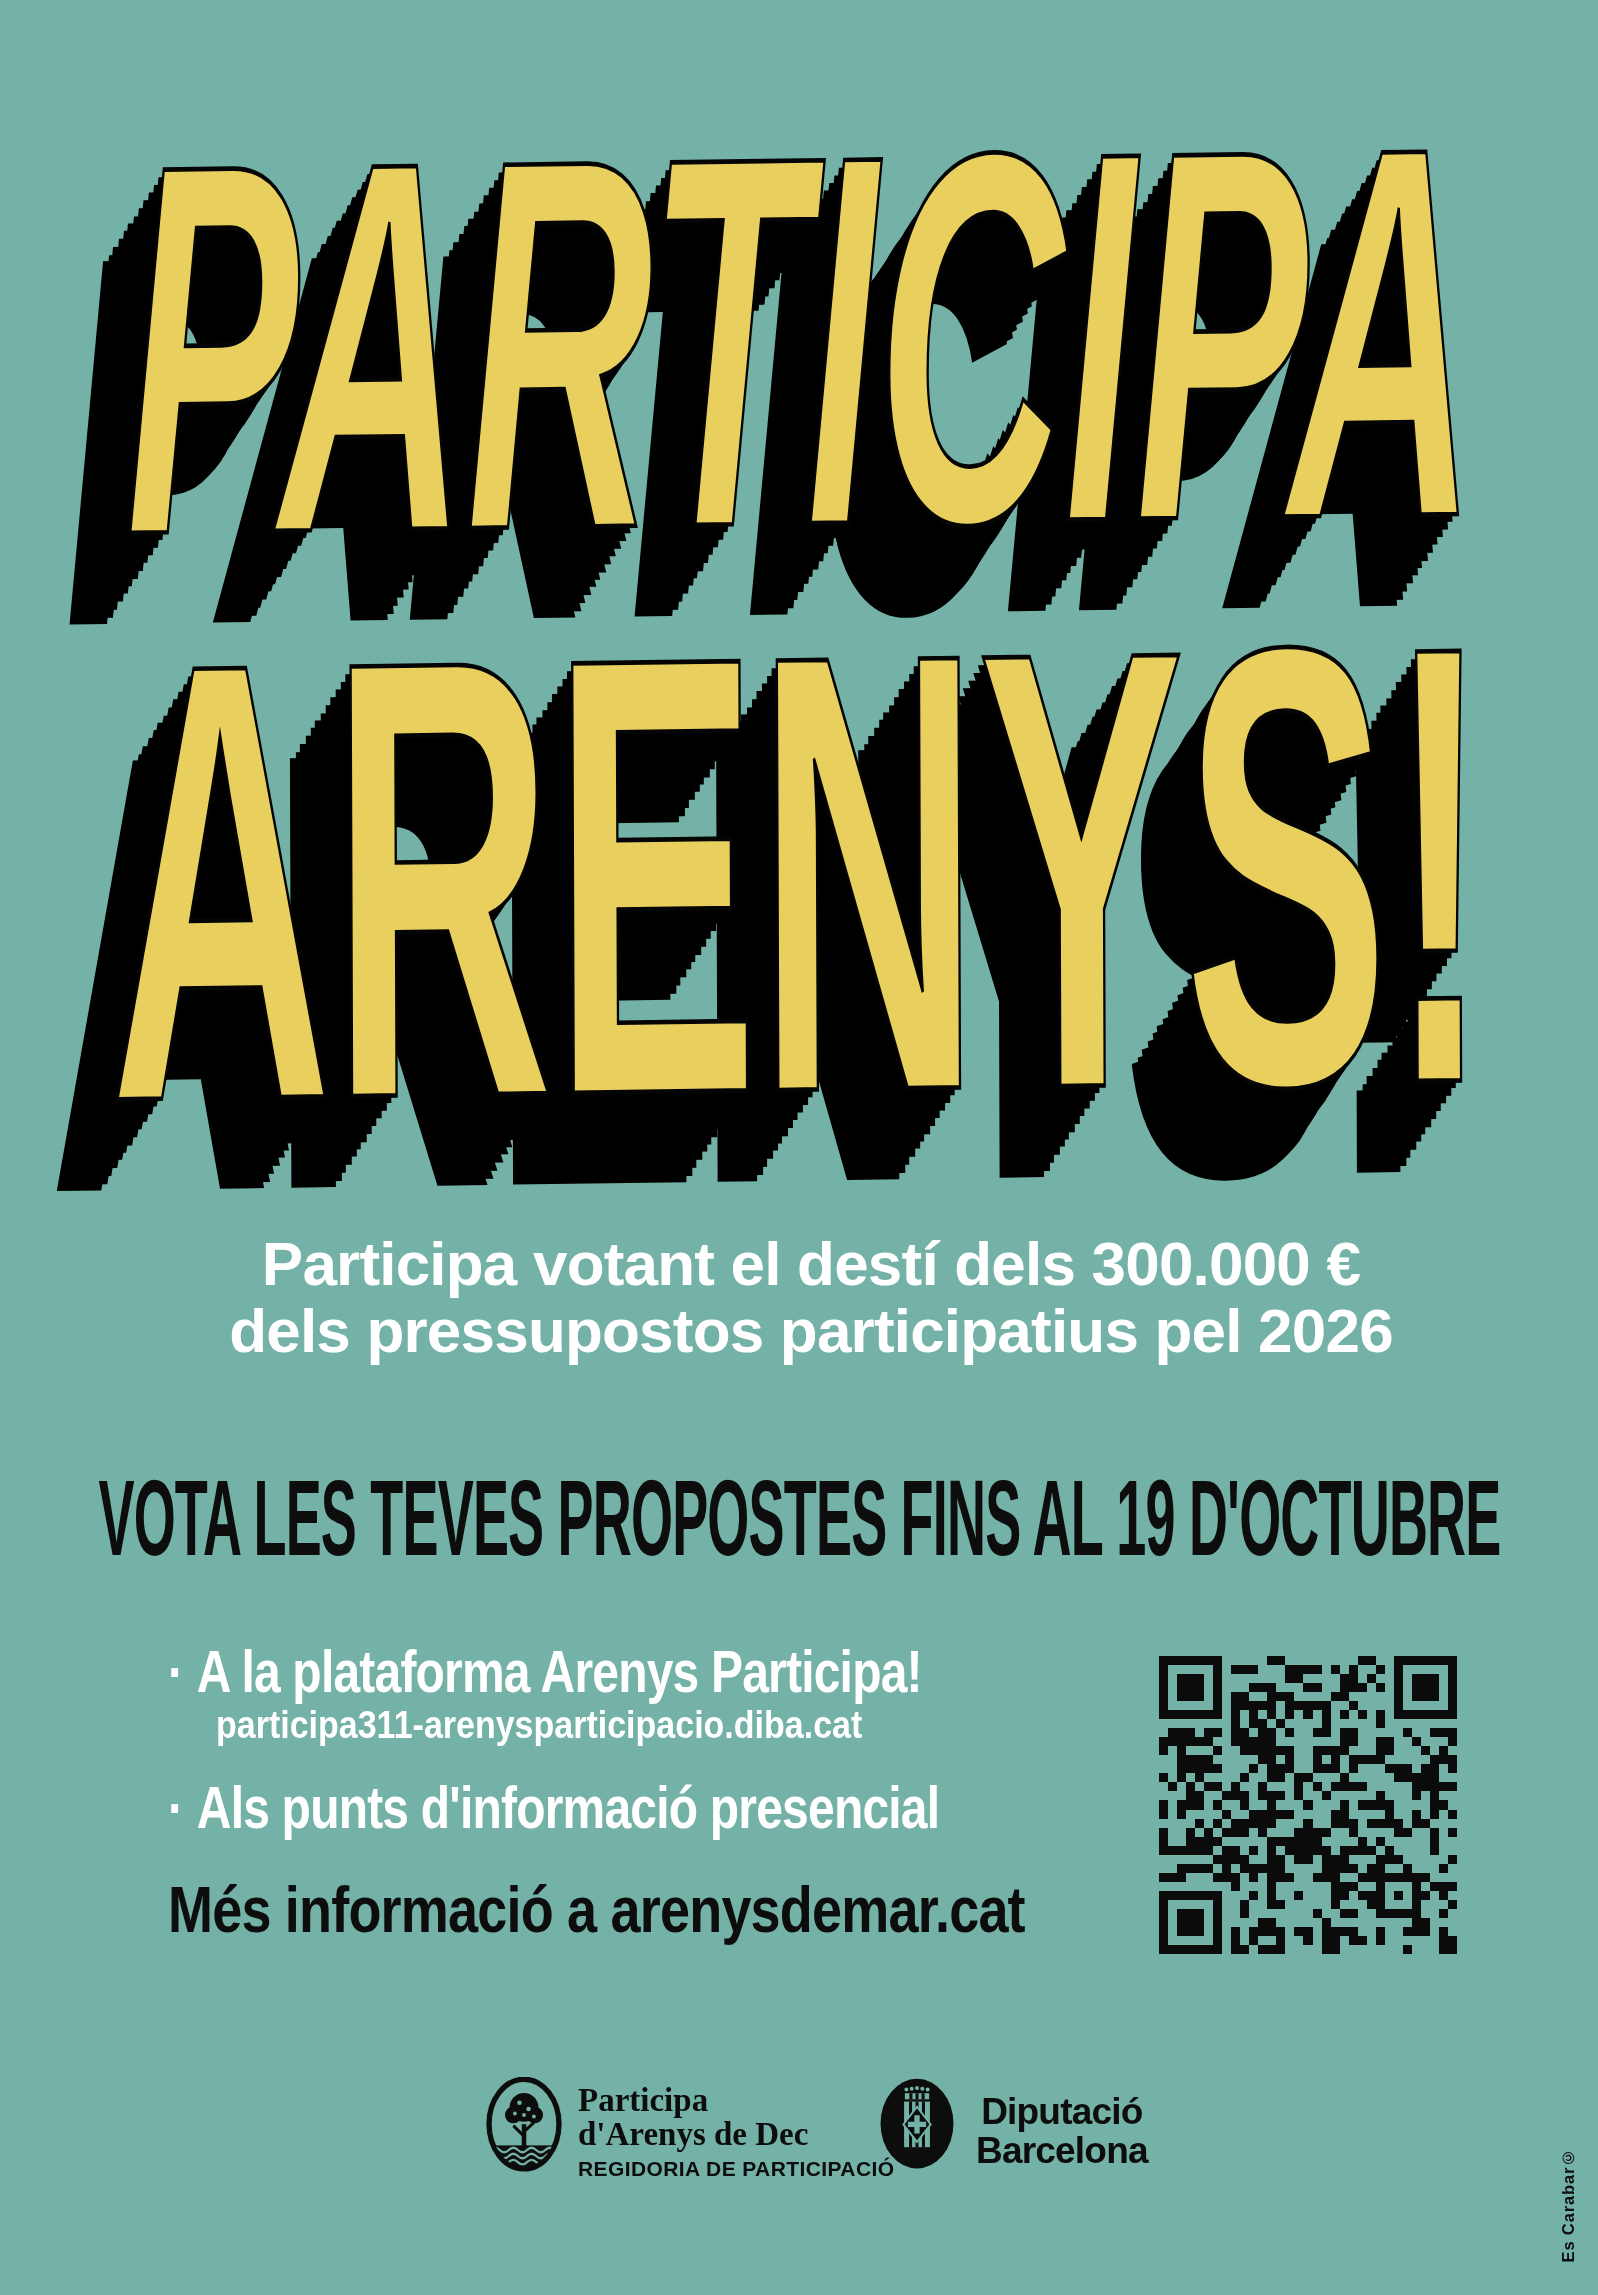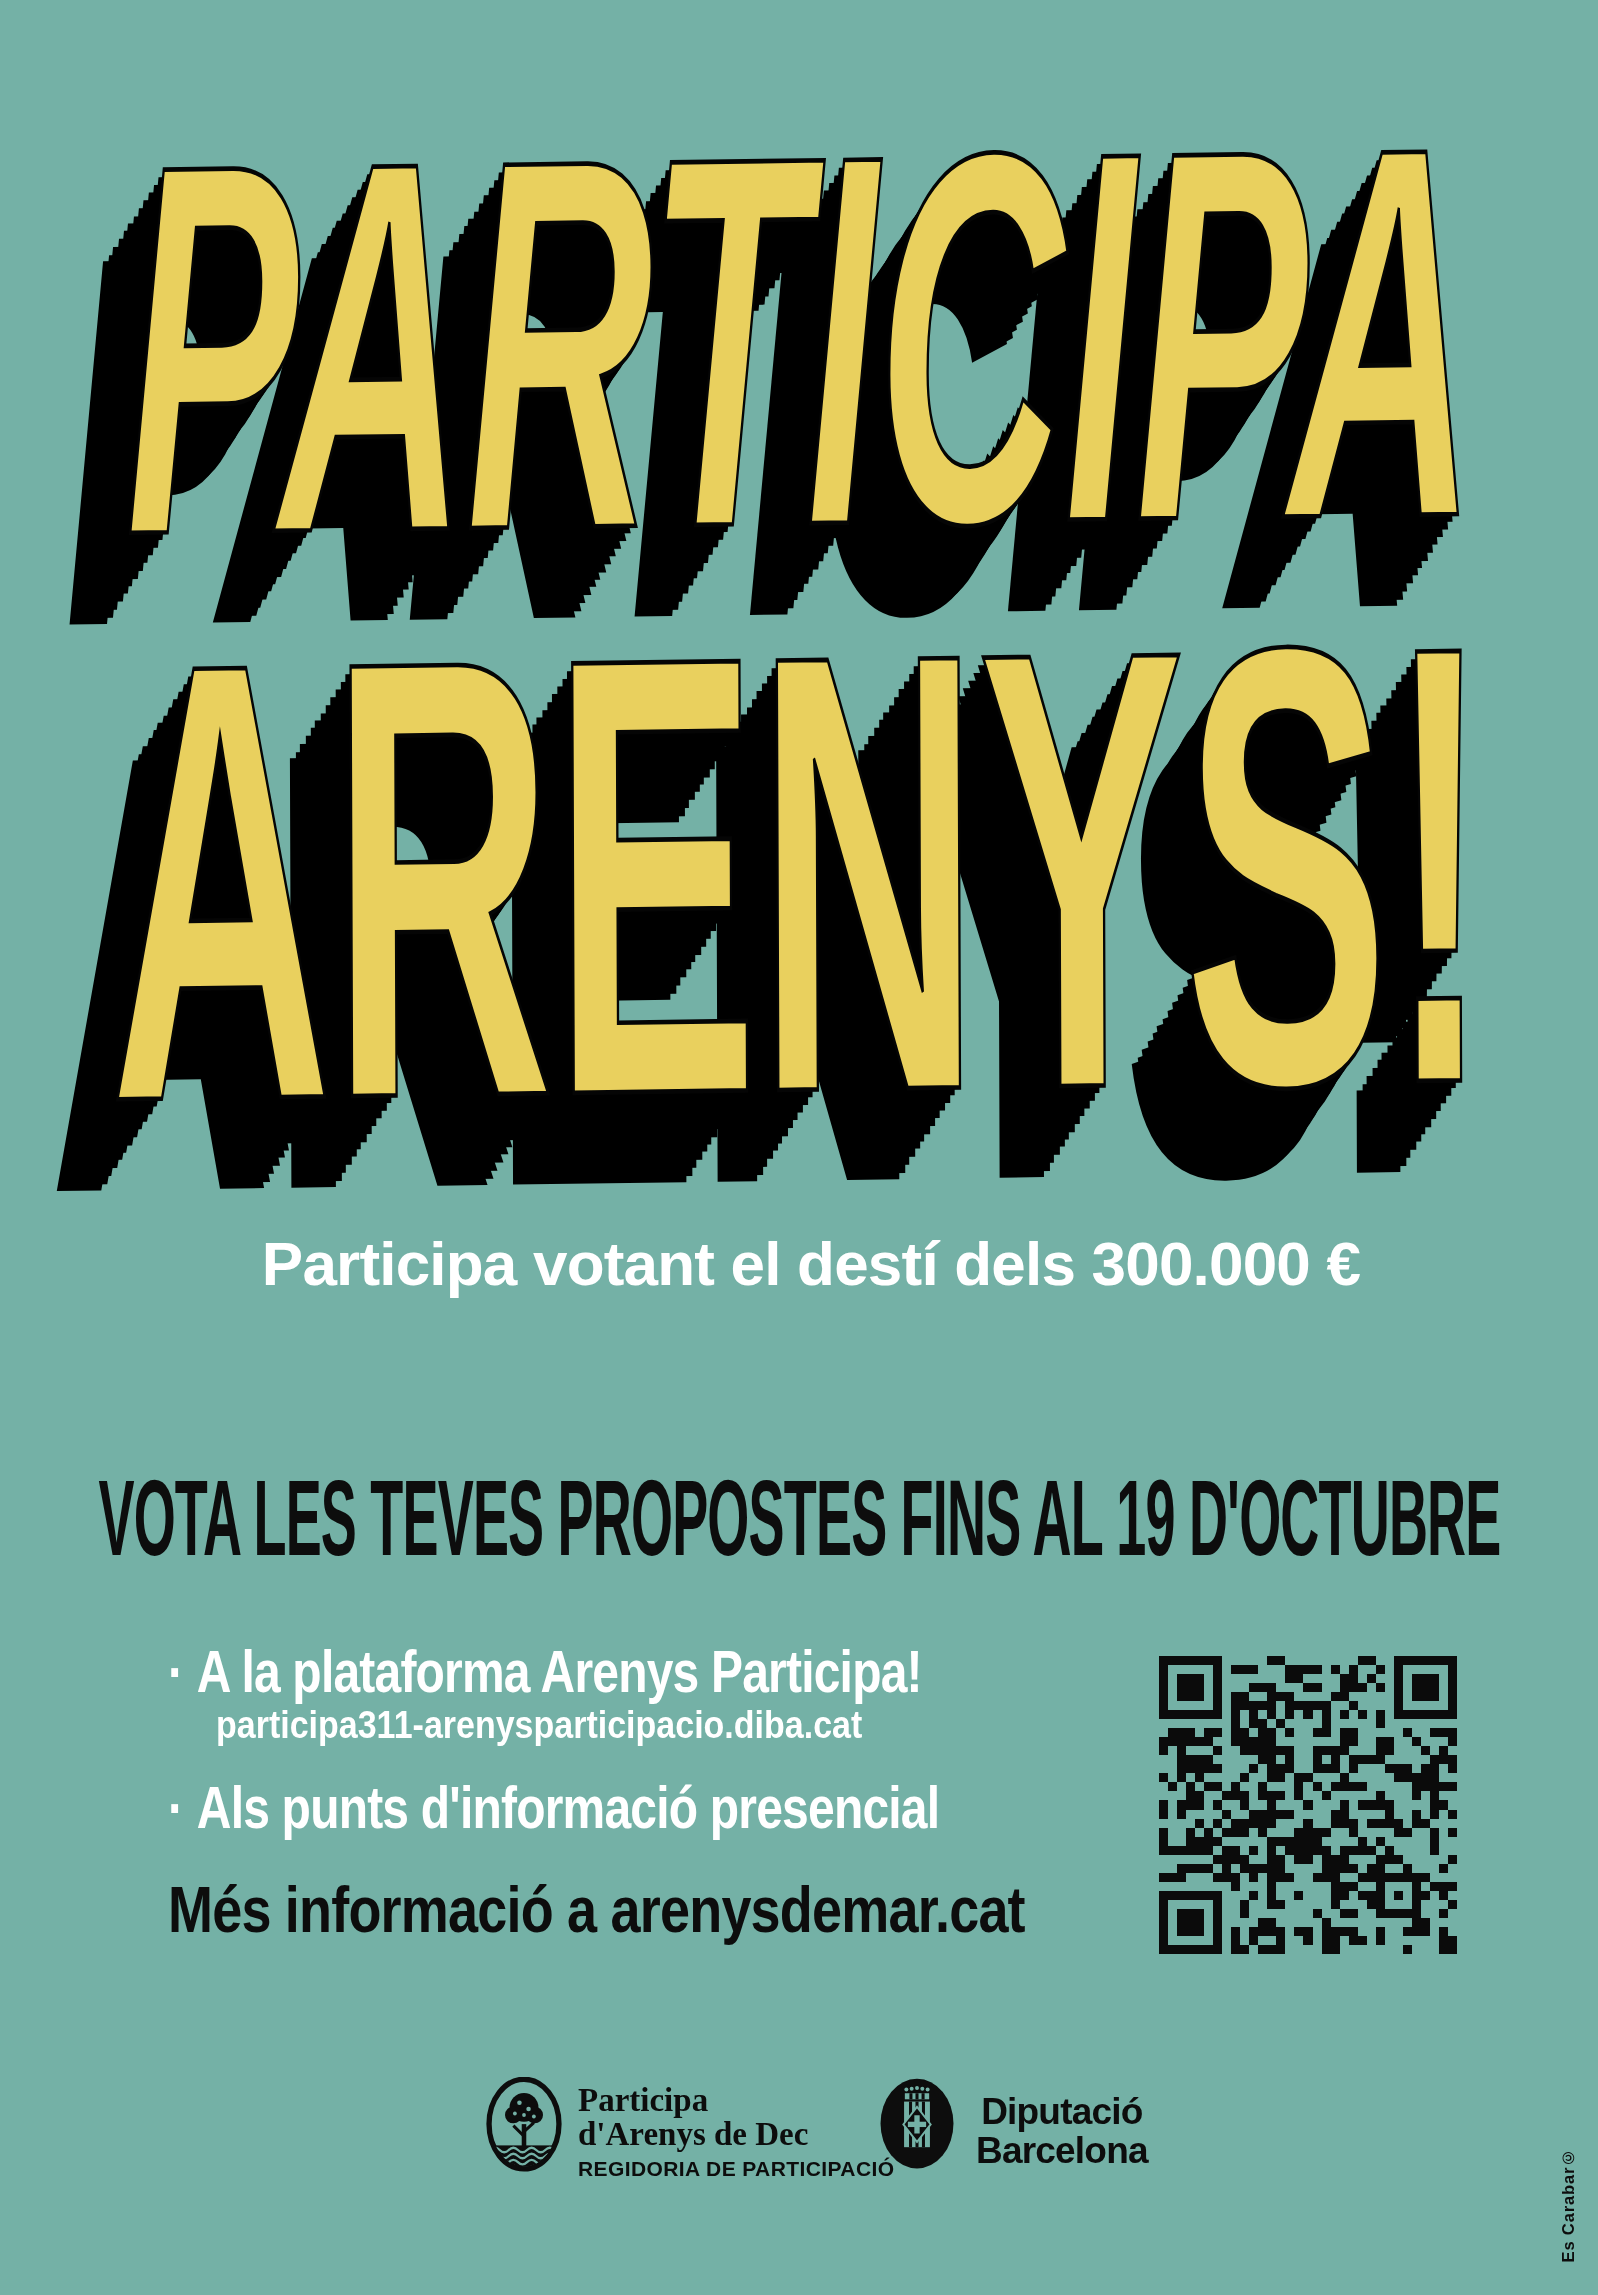--- a/index.html
+++ b/index.html
@@ -109,20 +109,21 @@
 
   <div class="title-line" id="title1">
     <span class="stretch">PARTICIPA</span>
   </div>
   <div class="title-line" id="title2">
     <span class="stretch">ARENYS!</span>
   </div>
 
   <div class="intro">
     <div>Participa votant el destí dels 300.000 €</div>
+    <div>dels pressupostos participatius pel 2026</div>
   </div>
 
   <div class="headline">
     <span class="stretch">VOTA LES TEVES PROPOSTES FINS AL 19 D'OCTUBRE</span>
   </div>
 
   <div class="bullet-line" id="bullet1">
     <span class="marker">·</span><span>A la plataforma Arenys Participa!</span>
   </div>
   <div class="bullet-sub">participa311-arenysparticipacio.diba.cat</div>

